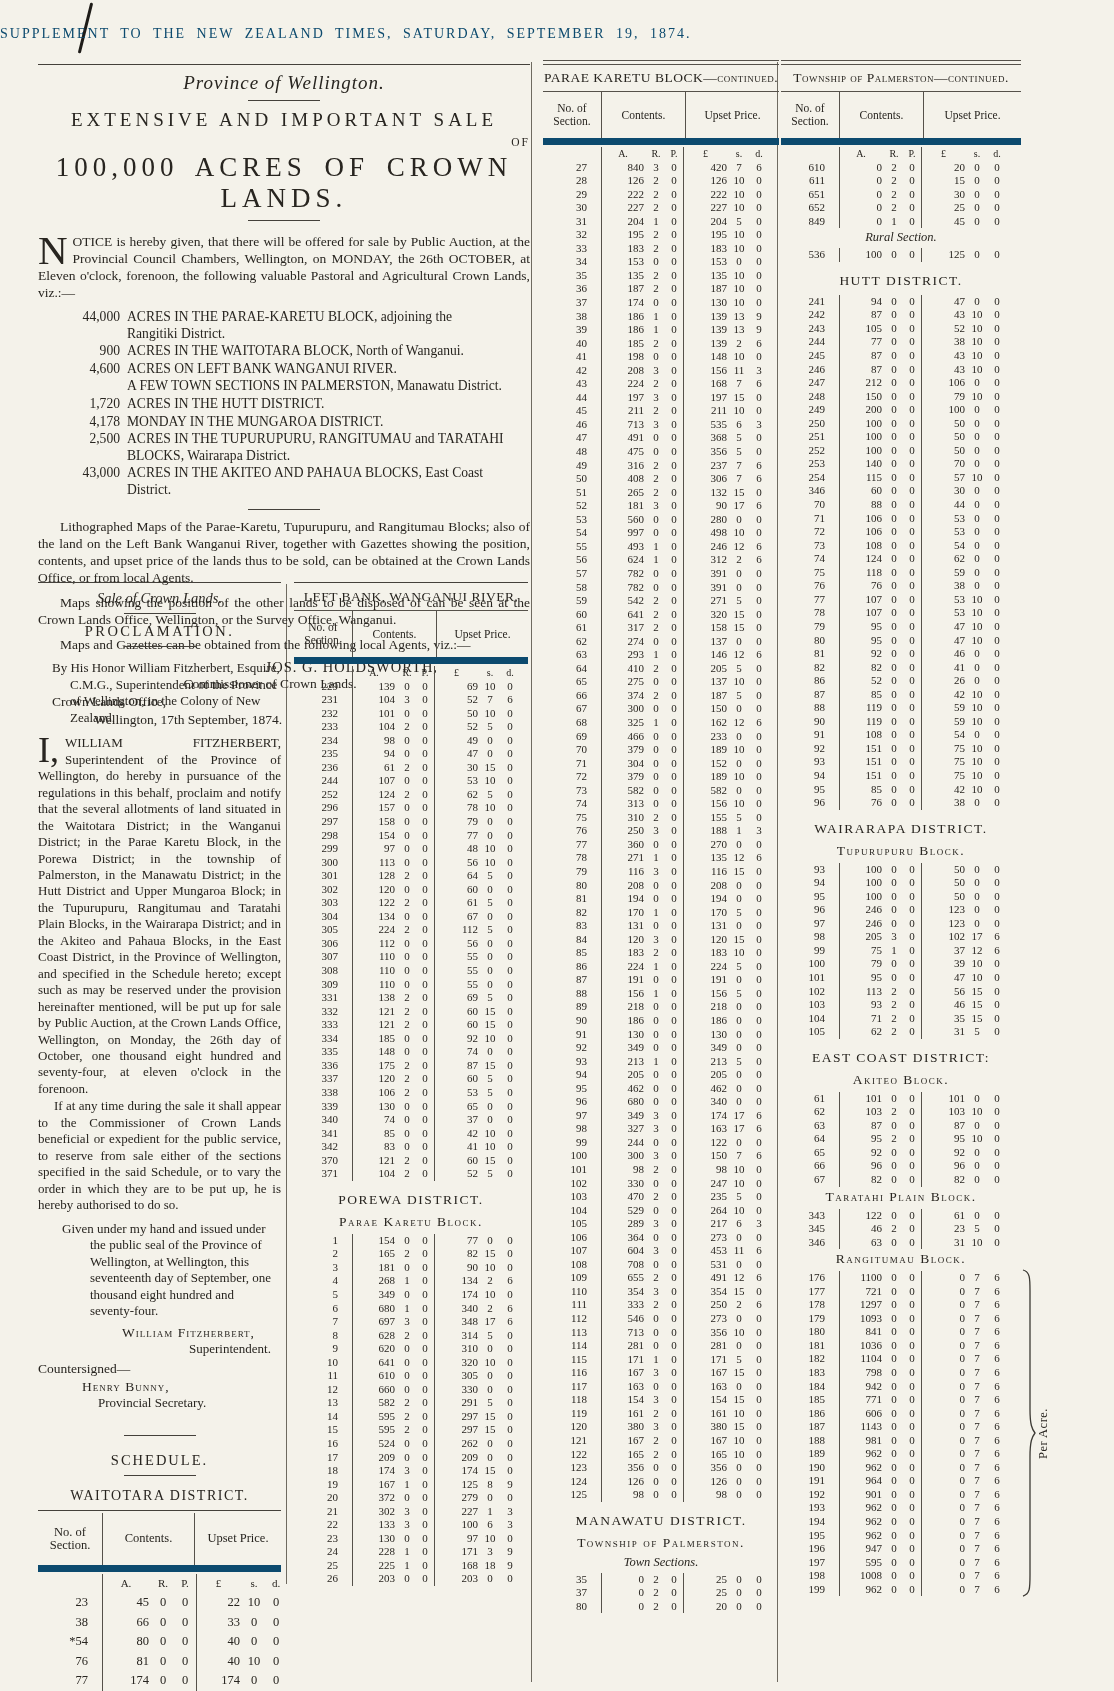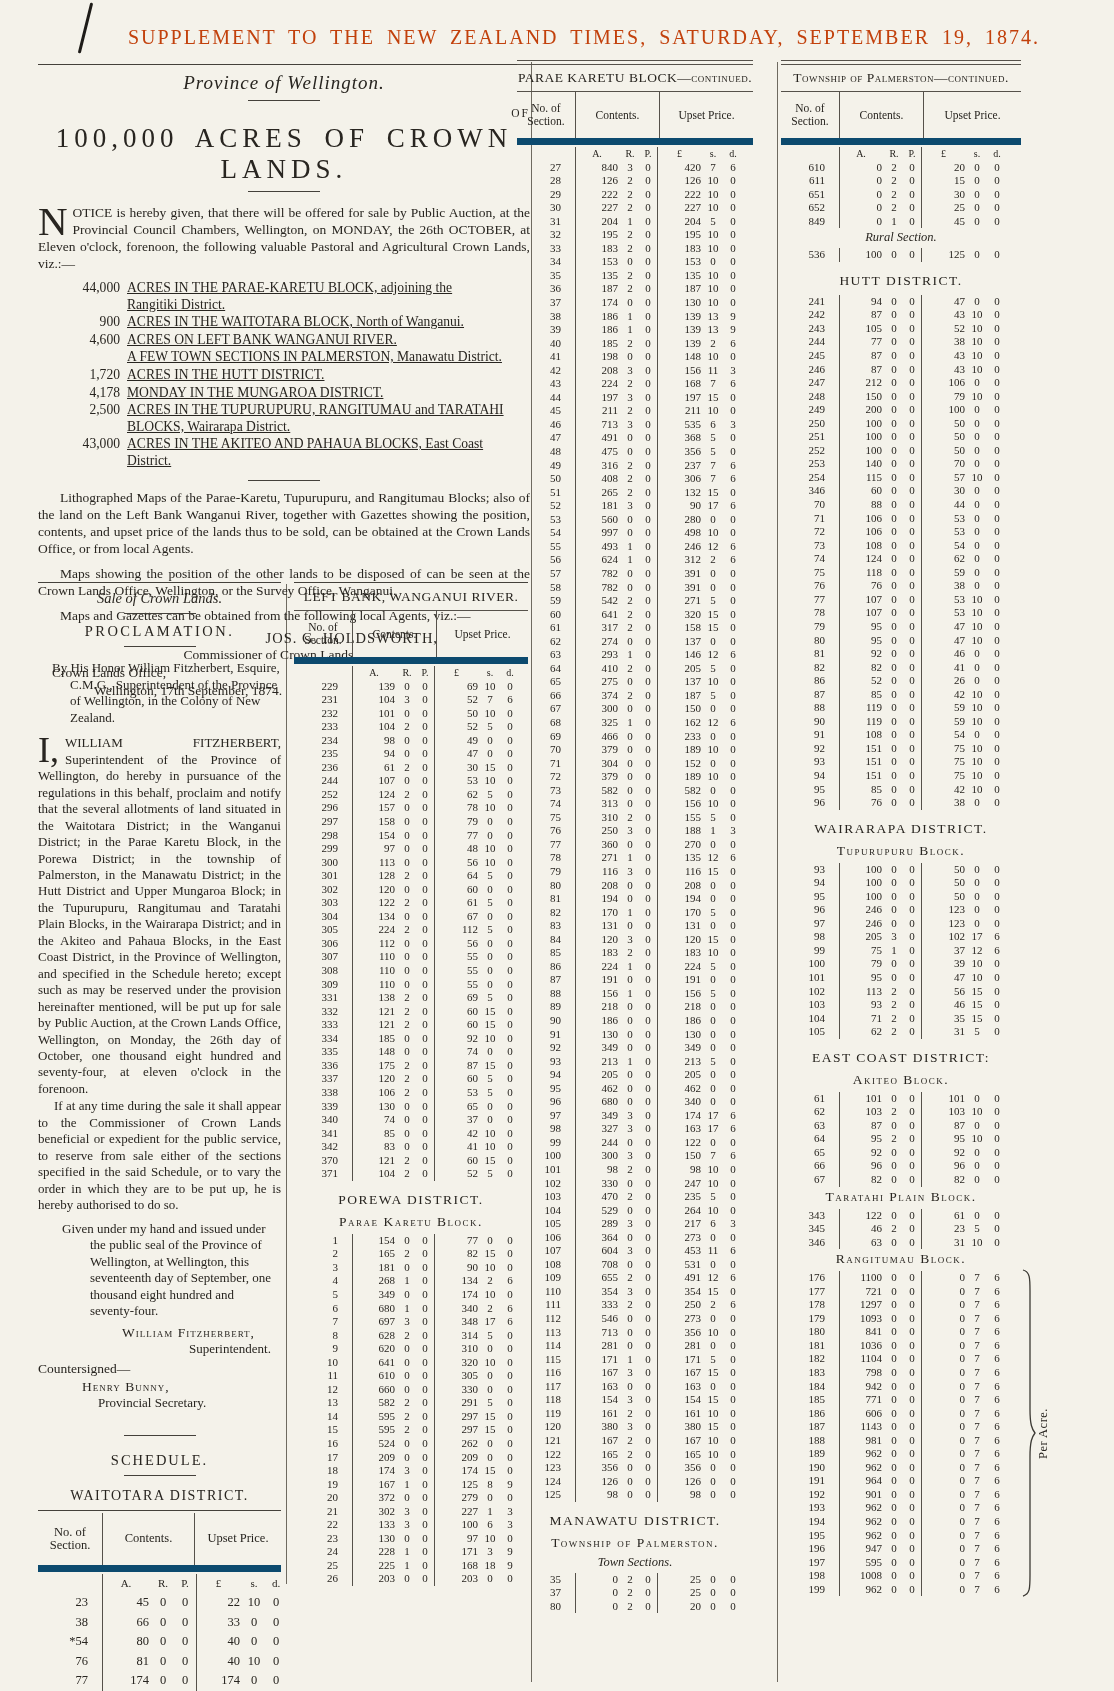--- a/index.html
+++ b/index.html
@@ -1,41 +1,41 @@
 <!DOCTYPE html>
 <html><head>
 <meta charset="utf-8">
 <style>
   html,body{margin:0;padding:0;background:#d8d5cc;}
   .page{position:relative;width:1114px;height:1691px;margin:0 auto;background:#f4f2ea;
         font-family:"Liberation Serif",serif;color:#282520;overflow:hidden;}
   .vrule{position:absolute;width:1px;background:#6e6a60;}
-  .masthead{position:absolute;left:0;top:26px;width:1040px;text-align:right;
-        font-size:20px;letter-spacing:2px;word-spacing:5px;color:#c2410c;}
+  .masthead{position:absolute;left:0;top:26px;width:1040px;text-align:left;
+        font-size:14px;letter-spacing:2px;word-spacing:5px;color:#0c4a6e;}
   .pen-mark{position:absolute;left:84px;top:2px;width:3px;height:52px;background:#1e1c18;
         transform:rotate(14deg);border-radius:2px;}
   .col{position:absolute;}
   .notice-col{left:38px;top:64px;width:492px;}
   .proc-col{left:38px;top:582px;width:243px;}
   .leftbank-col{left:294px;top:582px;width:234px;}
-  .col3{left:517px;top:60px;width:236px;}
+  .col3{left:543px;top:60px;width:236px;}
   .col4{left:781px;top:60px;width:240px;}
   .dblrule{border-top:1px solid #55514a;border-bottom:1px solid #55514a;height:3px;margin-bottom:2px;}
   .toprule{border-top:1.5px solid #44413b;margin-bottom:7px;}
   .srule{width:72px;border-top:1.5px solid #44413b;margin:6px auto;}
   .province{font-style:italic;font-size:19px;text-align:center;letter-spacing:1px;}
   .sale-title{font-size:19px;text-align:center;letter-spacing:4px;margin-top:8px;}
   .of-line{text-align:right;font-size:11.5px;letter-spacing:2px;margin:5px 0 2px;}
   .big-title{font-size:27px;text-align:center;letter-spacing:5px;word-spacing:6px;margin-top:4px;}
   .notice-body{font-size:13.5px;line-height:17px;text-align:justify;margin-top:12px;}
   .dropcap{float:left;font-size:41px;line-height:31px;padding:2px 5px 0 0;}
   .lots{margin-top:8px;}
   .lot{display:flex;font-size:13.6px;line-height:16.6px;margin:1px 0;}
   .lot .qty{width:82px;text-align:right;flex:none;padding-right:7px;}
-  .lot .lt{flex:1;padding-right:24px;text-decoration:underline;}
+  .lot .lt{flex:1;padding-right:24px;}
   .para{font-size:13.5px;line-height:17px;text-align:justify;text-indent:22px;margin-top:8px;}
   .agents-line{font-size:13.5px;margin-top:3px;text-indent:40px;}
   .sig-name{text-align:right;font-size:14.5px;letter-spacing:1px;padding-right:92px;margin-top:6px;}
   .sig-title{text-align:center;font-size:13.5px;padding-right:28px;}
   .office{font-size:13.5px;margin-top:2px;text-indent:14px;}
   .office2{text-indent:56px;}
   .sale-of{font-style:italic;text-align:center;font-size:14.5px;margin-top:4px;}
   .proc-title{text-align:center;font-size:14.5px;letter-spacing:2.5px;margin-top:9px;}
   .by-block{font-size:13px;line-height:16.6px;margin-top:13px;padding-left:32px;text-indent:-18px;}
   .proc-body{font-size:13px;line-height:16.45px;text-align:justify;margin-top:9px;}
@@ -89,20 +89,21 @@
   <div class="masthead">SUPPLEMENT TO THE NEW ZEALAND TIMES, SATURDAY, SEPTEMBER 19, 1874.</div>
 
   <div class="vrule" style="left:531px;top:62px;height:1620px"></div>
   <div class="vrule" style="left:777px;top:62px;height:1620px"></div>
   <div class="vrule" style="left:286px;top:584px;height:1000px"></div>
 
   <section class="col notice-col">
     <div class="toprule"></div>
     <div class="province">Province of Wellington.</div>
     <div class="srule"></div>
+    <div class="sale-title">EXTENSIVE AND IMPORTANT SALE</div>
     <div class="of-line">OF</div>
     <div class="big-title">100,000 ACRES OF CROWN LANDS.</div>
     <div class="srule"></div>
     <div class="notice-body">
       <span class="dropcap">N</span><span>OTICE is hereby given, that there will be offered for sale by Public Auction, at the Provincial Council Chambers, Wellington, on MONDAY, the 26th OCTOBER, at Eleven o'clock, forenoon, the following valuable Pastoral and Agricultural Crown Lands, viz.:—</span>
     </div>
     <div class="lots">
       <div class="lot">
           <span class="qty">44,000</span>
           <span class="lt">ACRES IN THE PARAE-KARETU BLOCK, adjoining the Rangitiki District.</span>

